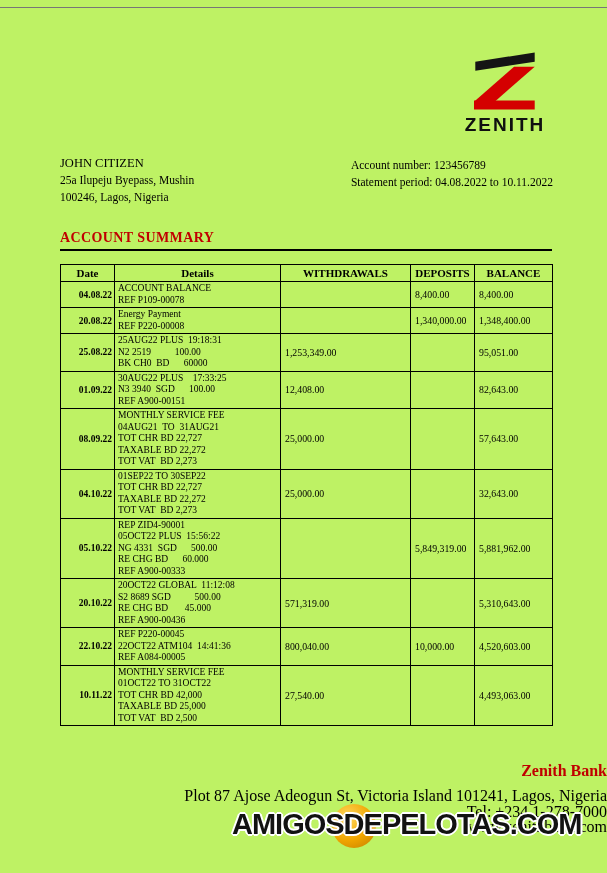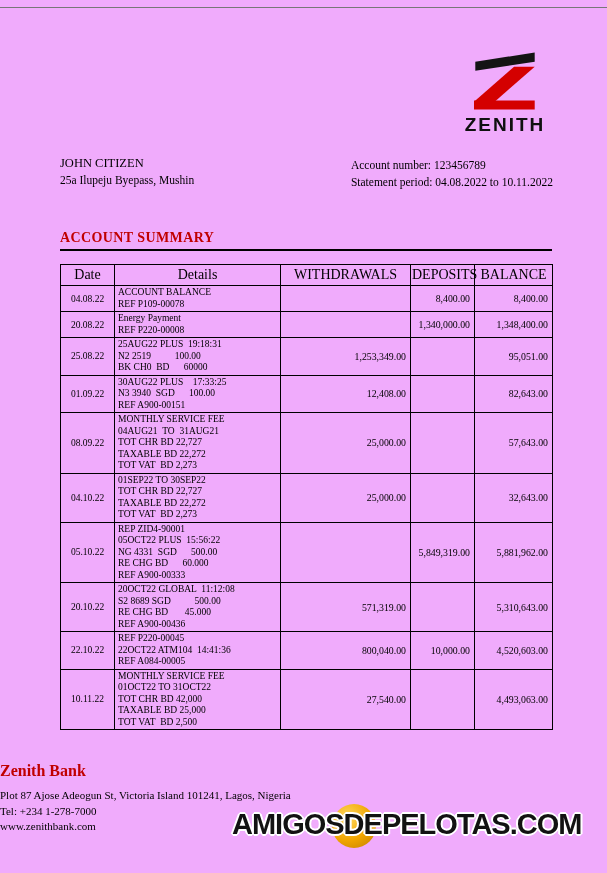--- a/index.html
+++ b/index.html
@@ -1,21 +1,21 @@
 <!DOCTYPE html>
 <html style="--brand-red: #d40000; --heading-red: #c00000; --ball: #f0a500;"><head>
 <meta charset="utf-8">
 <style>
   html, body { margin: 0; padding: 0; background: #ffffff; }
   .page {
     position: relative;
     width: 607px;
     height: 873px;
     margin: 0 auto;
-    background: #f0abfc;
+    background: #bef264;
     font-family: "Liberation Serif", serif;
     color: #000;
     overflow: hidden;
   }
   .top-rule {
     position: absolute; top: 7px; left: 0;
     width: 607px; height: 1px; background: #777;
   }
 
   
@@ -41,38 +41,38 @@
   }
   .section-rule { position: absolute; left: 60px; top: 249px; width: 492px; height: 2px; background: #000; }
 
   
   .statement-table {
     position: absolute; left: 60px; top: 264px; width: 492px;
     border-collapse: collapse; table-layout: fixed;
   }
   .statement-table th, .statement-table td { border: 1px solid #000; }
   .statement-table th {
-    font-size: 14px; font-weight: normal; text-align: center; padding: 2px 1px;
+    font-size: 11px; font-weight: bold; text-align: center; padding: 2px 1px;
   }
   td.col-date {
-    font-weight: normal; font-size: 9.5px; vertical-align: middle;
-    padding: 1px 2px; text-align: center;
+    font-weight: bold; font-size: 9.5px; vertical-align: middle;
+    padding: 1px 2px; text-align: right;
   }
   td.col-details { vertical-align: top; padding: 1px 3px; }
   .detail-line { white-space: pre; font-size: 9.5px; line-height: 11.5px; }
   td.col-amount {
-    text-align: right; vertical-align: middle; font-size: 9.8px; padding: 1px 4px;
-  }
-
-  
-  .footer { position: absolute; left: 0; top: 762px; width: 607px; text-align: left; z-index: 1; }
+    vertical-align: middle; font-size: 9.8px; padding: 1px 4px;
+  }
+
+  
+  .footer { position: absolute; left: 0; top: 762px; width: 607px; text-align: right; z-index: 1; }
   .footer .bank-name {
     color: var(--heading-red, #c00000); font-weight: bold; font-size: 16px; margin-bottom: 8px;
   }
-  .footer .addr { font-size: 11px; line-height: 15.5px; }
+  .footer .addr { font-size: 16px; line-height: 15.5px; }
 
   
   .watermark { position: absolute; left: 232px; top: 808px; z-index: 5; }
   .watermark-ball {
     position: absolute; left: 100px; top: -4px; width: 44px; height: 44px;
     border-radius: 50%;
     background: radial-gradient(circle at 35% 30%, #ffd75e, var(--ball, #f0a500) 55%, #c07c00);
   }
   .watermark-text {
     position: relative;
@@ -95,20 +95,21 @@
       <polygon class="z-black" points="4,18 96,4 96,18 4,32"></polygon>
       <polygon class="z-red" points="64,26 96,26 34,80 2,80"></polygon>
       <polygon class="z-red" points="2,78 96,78 96,92 2,92"></polygon>
     </svg>
     <div class="logo-text">ZENITH</div>
   </div>
 
   <div class="customer">
     <div class="name">JOHN CITIZEN</div>
     <div>25a Ilupeju Byepass, Mushin</div>
+    <div>100246, Lagos, Nigeria</div>
   </div>
 
   <div class="statement-info">
     <div>Account number: 123456789</div>
     <div>Statement period: 04.08.2022 to 10.11.2022</div>
   </div>
 
   <div class="section-title">ACCOUNT SUMMARY</div>
   <div class="section-rule"></div>
 

